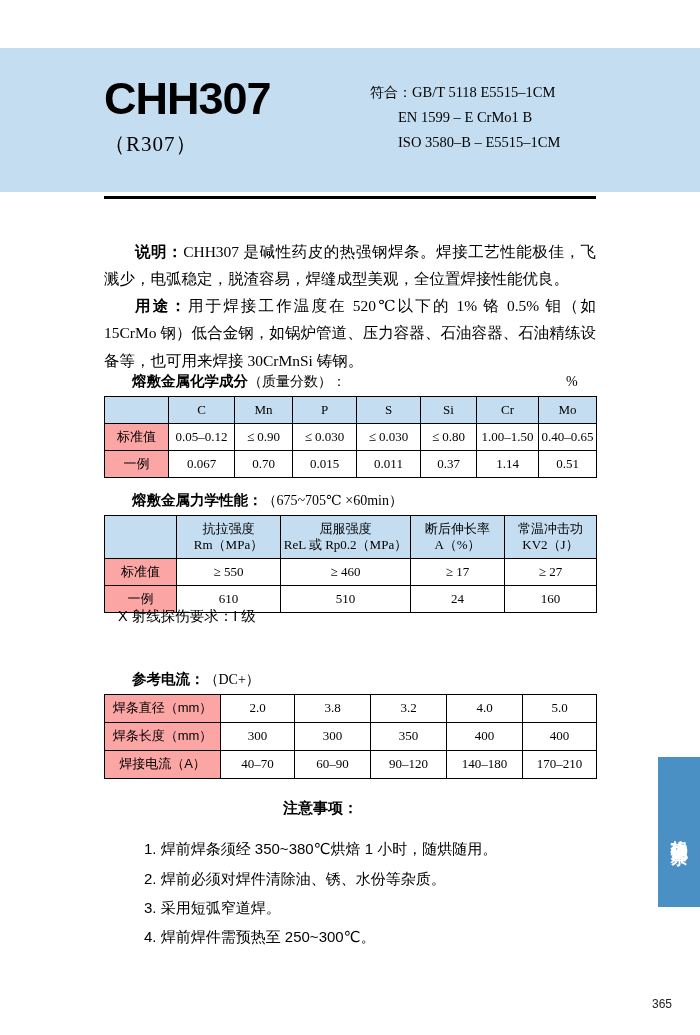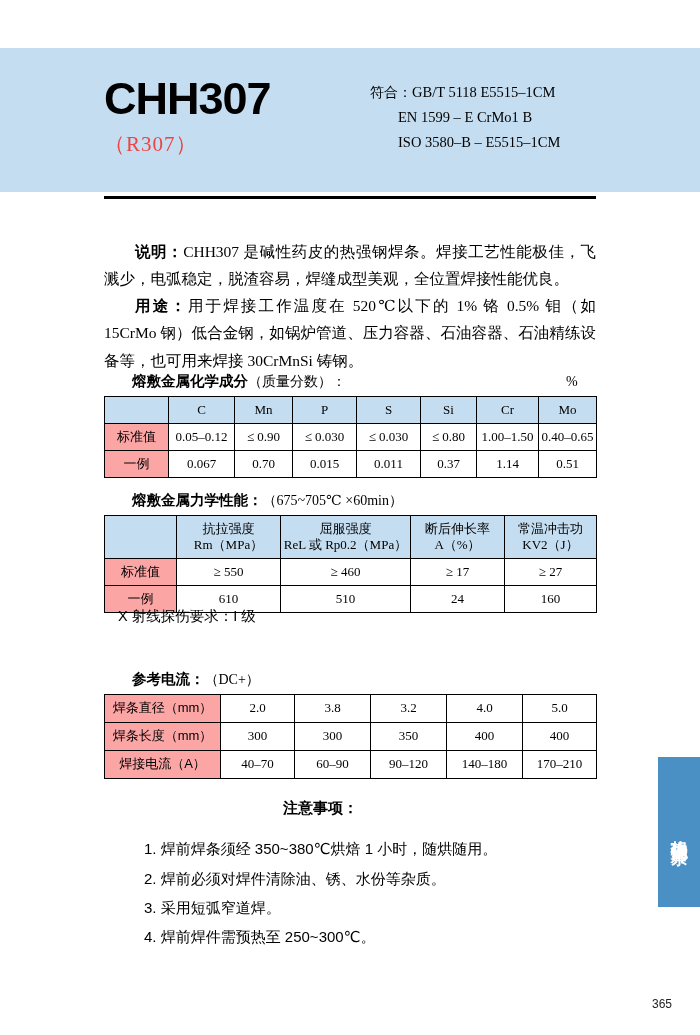--- a/index.html
+++ b/index.html
@@ -47,21 +47,21 @@
     letter-spacing: -1px;
     line-height: 1;
     color: #000;
   }
   .title-sub {
     position: absolute;
     left: 104px;
     top: 82px;
     font-size: 21px;
     letter-spacing: 1px;
-    color: #ef4444;
+    color: #000000;
   }
   .standards {
     position: absolute;
     left: 370px;
     top: 32px;
     width: 270px;
     text-align: left;
     font-size: 14.5px;
     line-height: 1.73;
   }

